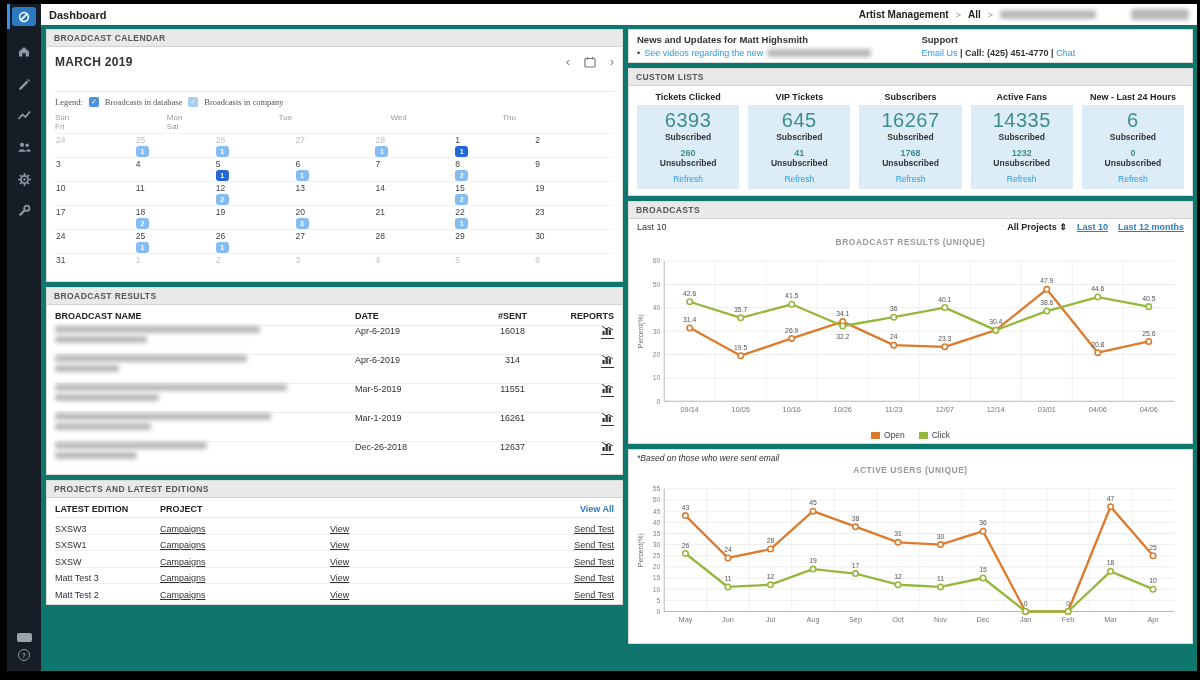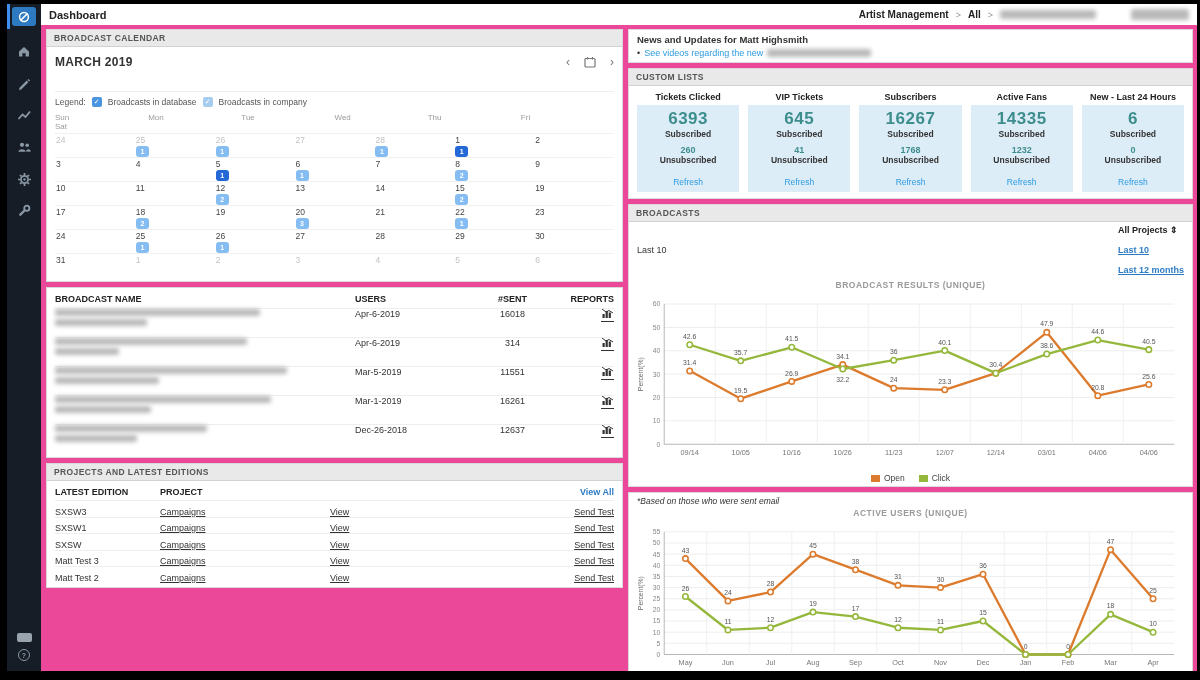--- a/index.html
+++ b/index.html
@@ -27,39 +27,39 @@
   
   .main { flex:1; display:flex; flex-direction:column; overflow:hidden; }
   .topbar { height:21px; background:#fff; display:flex; align-items:center;
             padding:0 8px; flex-shrink:0; }
   .tb-title { font-size:11px; font-weight:bold; color:#222; }
   .crumbs { margin-left:auto; display:flex; align-items:center; gap:7px; font-size:10px; }
   .crumb { font-weight:bold; color:#222; cursor:pointer; }
   .crumb-sep { color:#999; font-size:9px; }
   .blur-blob { background:#b9b9b9; filter:blur(2px); border-radius:2px; display:inline-block; }
 
-  .content { flex:1; display:flex; gap:5px; padding:4px 4px 0 5px; background:#ec4899; overflow:hidden; }
+  .content { flex:1; display:flex; gap:5px; padding:4px 4px 0 5px; background:#0f766e; overflow:hidden; }
   .col-left { width:577px; flex-shrink:0; display:flex; flex-direction:column; gap:5px; }
   .col-right { flex:1; display:flex; flex-direction:column; gap:5px; overflow:hidden; }
 
   .panel { background:#fff; border:1px solid #d9d9d9; }
   .panel-hd { background:#e9e9e9; border-bottom:1px solid #d2d2d2; padding:3px 7px;
               font-size:8.5px; font-weight:bold; color:#555; letter-spacing:.4px; }
 
   
   .cal-body { padding:5px 8px 4px 8px; }
   .cal-month-row { display:flex; align-items:center; padding:3px 0 22px 0; border-bottom:1px solid #eee; }
   .cal-month { font-size:12px; font-weight:bold; color:#333; letter-spacing:.3px; }
   .cal-nav { margin-left:auto; display:flex; align-items:center; gap:14px; color:#777; }
   .cal-nav-btn { cursor:pointer; font-size:12px; line-height:1; }
-  .cal-legend { display:flex; align-items:center; gap:6px; font-size:8.5px; color:#555; padding:5px 0 4px 0; }
+  .cal-legend { display:flex; align-items:center; gap:6px; font-size:8.5px; color:#555; padding:5px 0 4px 0;font-family:Liberation Serif, serif; }
   .chk { width:10px; height:10px; border-radius:2px; color:#fff; font-size:7px;
          display:flex; align-items:center; justify-content:center; cursor:pointer; }
   .chk.db { background:#4b94e0; } .chk.co { background:#a6cdf0; }
-  .cal-daynames { display:grid; grid-template-columns:repeat(6,1fr); font-size:8px; color:#9a9a9a; padding:2px 0; }
+  .cal-daynames { display:grid; grid-template-columns:repeat(5,1fr); font-size:8px; color:#9a9a9a; padding:2px 0; }
   .cal-grid { display:grid; grid-template-columns:repeat(7,1fr); }
   .cal-cell { height:24px; border-top:1px solid #f1f1f1; font-size:8.5px; color:#444;
               padding:1px 0 0 1px; cursor:pointer; }
   .cal-cell.muted { color:#c2c2c2; }
   .badge { display:inline-block; min-width:13px; height:11px; line-height:11px; text-align:center;
            border-radius:3px; background:#85bdf2; color:#fff; font-size:7px; font-weight:bold; margin-top:1px; }
   .badge.dark { background:#2467d6; }
 
   
   .tbl { padding:2px 8px 4px 8px; }
@@ -83,28 +83,28 @@
   .w-title { font-weight:bold; font-size:9.5px; margin-bottom:3px; }
   .link { color:#2e9be0; cursor:pointer; }
   .w-bullet { display:flex; align-items:center; gap:4px; }
   .sep { color:#333; font-weight:bold; }
 
   
   .cards { display:flex; gap:9px; padding:4px 8px 6px 8px; }
   .card-col { flex:1; text-align:center; }
   .card-title { font-size:9px; font-weight:bold; color:#222; padding:2px 0 3px 0; }
   .card { background:#ddedf8; padding:4px 2px 5px 2px; }
-  .card-big { font-size:17px; color:#3d8d8d; letter-spacing:.5px;font-weight:bold; }
+  .card-big { font-size:20px; color:#3d8d8d; letter-spacing:.5px; }
   .card-sub { font-size:8.5px; font-weight:bold; color:#333; }
   .card-mid { font-size:9px; font-weight:bold; color:#3d8d8d; margin-top:6px; }
-  .card-refresh { font-size:8.5px; color:#2e9be0; margin-top:12px; cursor:pointer; }
+  .card-refresh { font-size:8.5px; color:#2e9be0; margin-top:6px; cursor:pointer; }
 
   
   .bc-controls { display:flex; align-items:center; padding:3px 8px; font-size:9px; color:#333; }
-  .bc-links { margin-left:auto; display:flex; gap:10px;flex-direction:column; }
+  .bc-links { margin-left:auto; display:flex; align-items:center; gap:10px; }
   .dd { font-weight:bold; cursor:pointer; color:#222; }
   .bc-link { color:#2e7cc4; text-decoration:underline; font-weight:bold; cursor:pointer; }
   .chart-title { text-align:center; font-size:8.5px; font-weight:bold; color:#9a9a9a; letter-spacing:.5px; padding:2px 0; }
   .chart-wrap { padding:0 6px; }
   .chart-legend { display:flex; justify-content:center; gap:14px; font-size:8.5px; color:#444; padding:1px 0 3px 0; }
   .leg-item { display:flex; align-items:center; gap:4px; }
   .leg-sq { width:9px; height:7px; display:inline-block; }
   .as-note { font-size:8.5px; font-style:italic; color:#333; padding:3px 8px 0 8px; }
 </style>
 </head>
@@ -320,24 +320,25 @@
                   <div>5</div>
                 </div>
                 <div class="cal-cell muted">
                   <div>6</div>
                 </div>
               </div>
           </div>
         </section>
 
         <section class="panel">
+          <div class="panel-hd">BROADCAST RESULTS</div>
           <div class="tbl">
             <div class="res-hd">
               <span class="c-name">BROADCAST NAME</span>
-              <span class="c-date">USERS</span>
+              <span class="c-date">DATE</span>
               <span class="c-sent">#SENT</span>
               <span class="c-rep">REPORTS</span>
             </div>
             <div id="results-rows">
                 <div class="res-row">
                   <div class="c-name">
                     <div class="name-blobs">
                       <div class="blur-blob" style="width: 205px; height: 7px;"></div>
                       <div class="blur-blob" style="width: 92px; height: 7px;"></div>
                     </div>
@@ -466,20 +467,30 @@
       <div class="col-right">
 
         <section class="panel">
           <div class="welcome-body">
             <div class="w-col">
               <div class="w-title">News and Updates for Matt Highsmith</div>
               <div class="w-bullet">
                 <span>•</span>
                 <span class="link">See videos regarding the new</span>
                 <span class="blur-blob" style="width:104px;height:8px;"></span>
+              </div>
+            </div>
+            <div class="w-col2">
+              <div class="w-title">Support</div>
+              <div>
+                <span class="link">Email Us</span>
+                <span class="sep">|</span>
+                <span style="font-weight:bold">Call: (425) 451-4770</span>
+                <span class="sep">|</span>
+                <span class="link">Chat</span>
               </div>
             </div>
           </div>
         </section>
 
         <section class="panel">
           <div class="panel-hd">CUSTOM LISTS</div>
           <div class="cards" id="cards-row">
               <div class="card-col">
                 <div class="card-title">Tickets Clicked</div>

